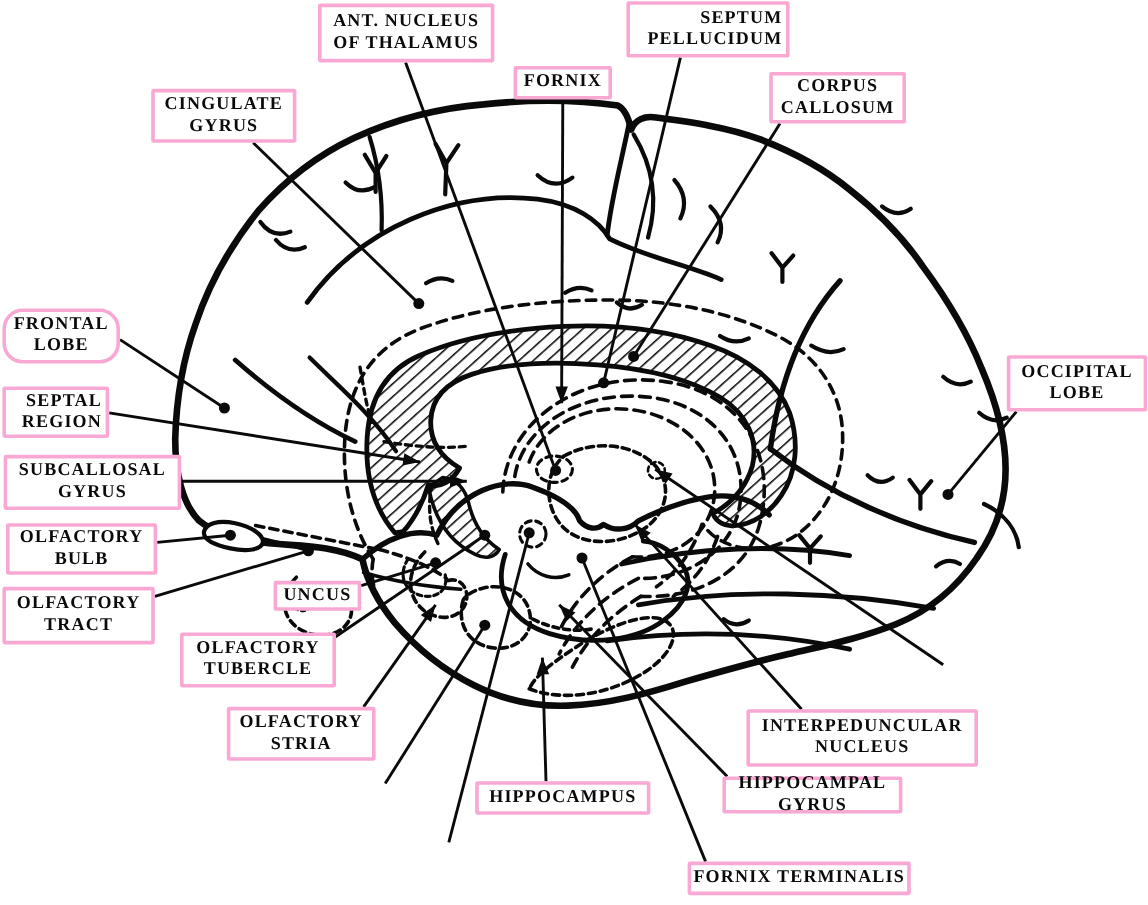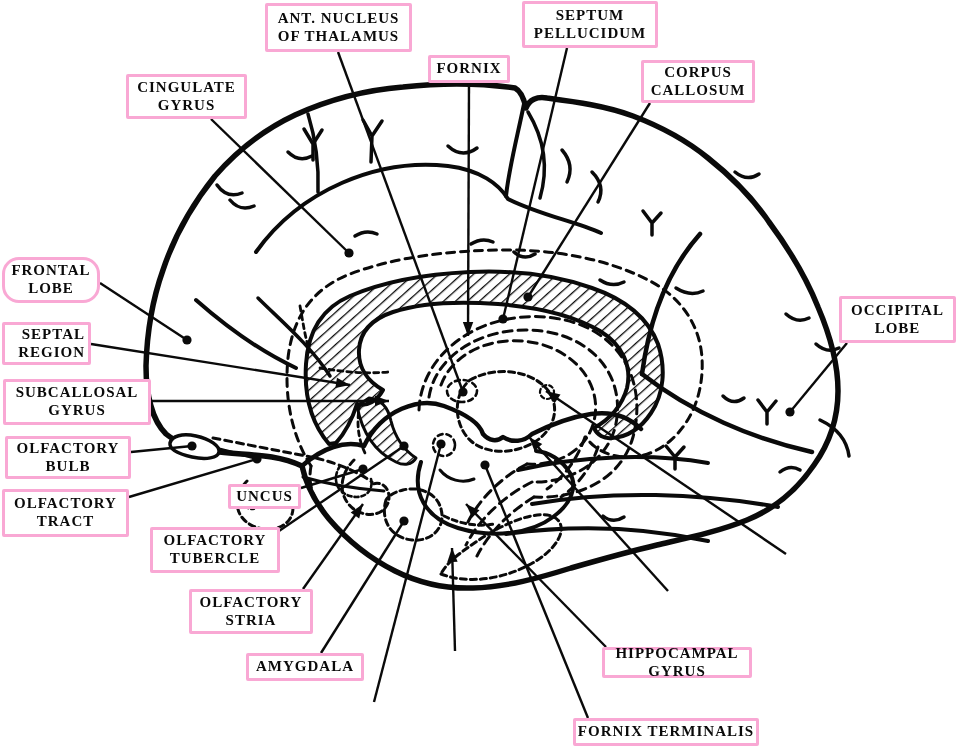--- a/index.html
+++ b/index.html
@@ -188,21 +188,21 @@
         <div class="label-line">CINGULATE</div>
         <div class="label-line">GYRUS</div>
       </div>
       <div class="label-box" style="left: 265px; top: 3px; width: 147px; height: 49px;">
         <div class="label-line">ANT. NUCLEUS</div>
         <div class="label-line">OF THALAMUS</div>
       </div>
       <div class="label-box" style="left: 428px; top: 55px; width: 82px; height: 28px;">
         <div class="label-line">FORNIX</div>
       </div>
-      <div class="label-box" style="left: 522px; top: 1px; width: 136px; height: 47px;">
+      <div class="label-box" style="left: 522px; top: 1px; width: 136px; height: 47px; align-items: flex-end;">
         <div class="label-line">SEPTUM</div>
         <div class="label-line">PELLUCIDUM</div>
       </div>
       <div class="label-box" style="left: 641px; top: 60px; width: 114px; height: 43px;">
         <div class="label-line">CORPUS</div>
         <div class="label-line">CALLOSUM</div>
       </div>
       <div class="label-box" style="left: 2px; top: 257px; width: 98px; height: 46px; border-radius: 17px;">
         <div class="label-line">FRONTAL</div>
         <div class="label-line">LOBE</div>
@@ -231,24 +231,28 @@
         <div class="label-line">UNCUS</div>
       </div>
       <div class="label-box" style="left: 150px; top: 527px; width: 130px; height: 46px;">
         <div class="label-line">OLFACTORY</div>
         <div class="label-line">TUBERCLE</div>
       </div>
       <div class="label-box" style="left: 189px; top: 589px; width: 124px; height: 45px;">
         <div class="label-line">OLFACTORY</div>
         <div class="label-line">STRIA</div>
       </div>
-      <div class="label-box" style="left: 246px; top: 653px; width: 118px; height: 28px;">
-        <div class="label-line">AMYGDALA</div>
+      <div class="label-box" style="left: 396px; top: 651px; width: 146px; height: 28px;">
+        <div class="label-line">HIPPOCAMPUS</div>
       </div>
       <div class="label-box" style="left: 573px; top: 718px; width: 186px; height: 28px;">
         <div class="label-line">FORNIX TERMINALIS</div>
       </div>
       <div class="label-box" style="left: 602px; top: 647px; width: 150px; height: 31px;">
         <div class="label-line">HIPPOCAMPAL</div>
         <div class="label-line">GYRUS</div>
       </div>
+      <div class="label-box" style="left: 622px; top: 591px; width: 193px; height: 48px;">
+        <div class="label-line">INTERPEDUNCULAR</div>
+        <div class="label-line">NUCLEUS</div>
+      </div>
     </div>
 </div>
 
 </body></html>

